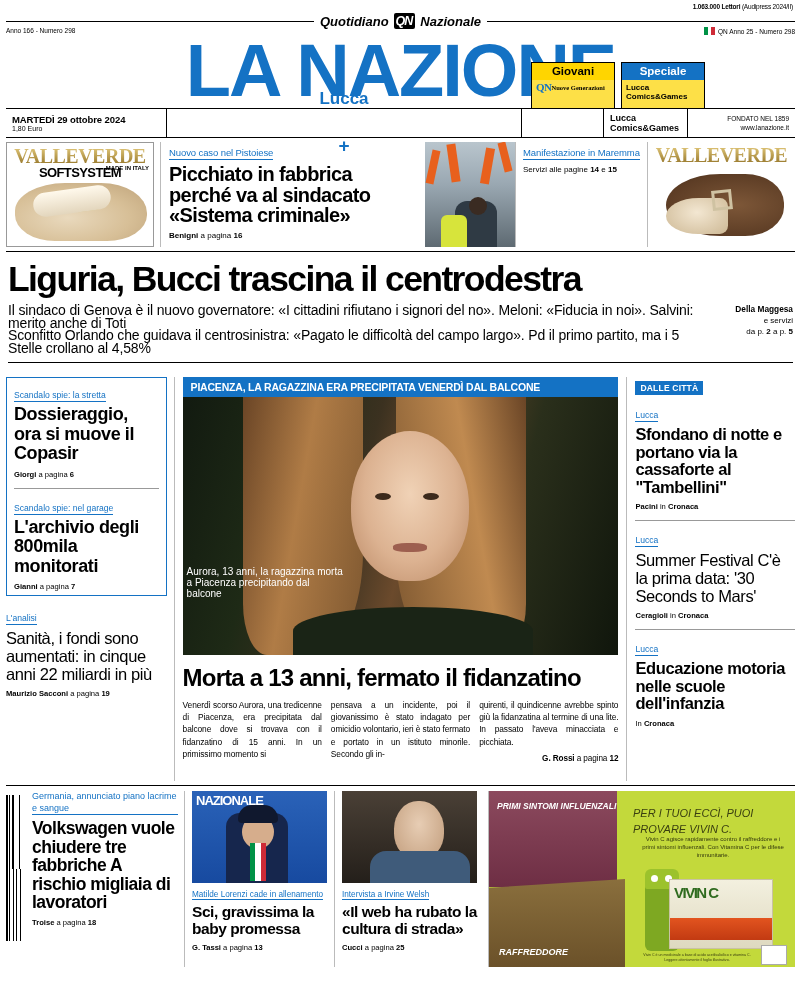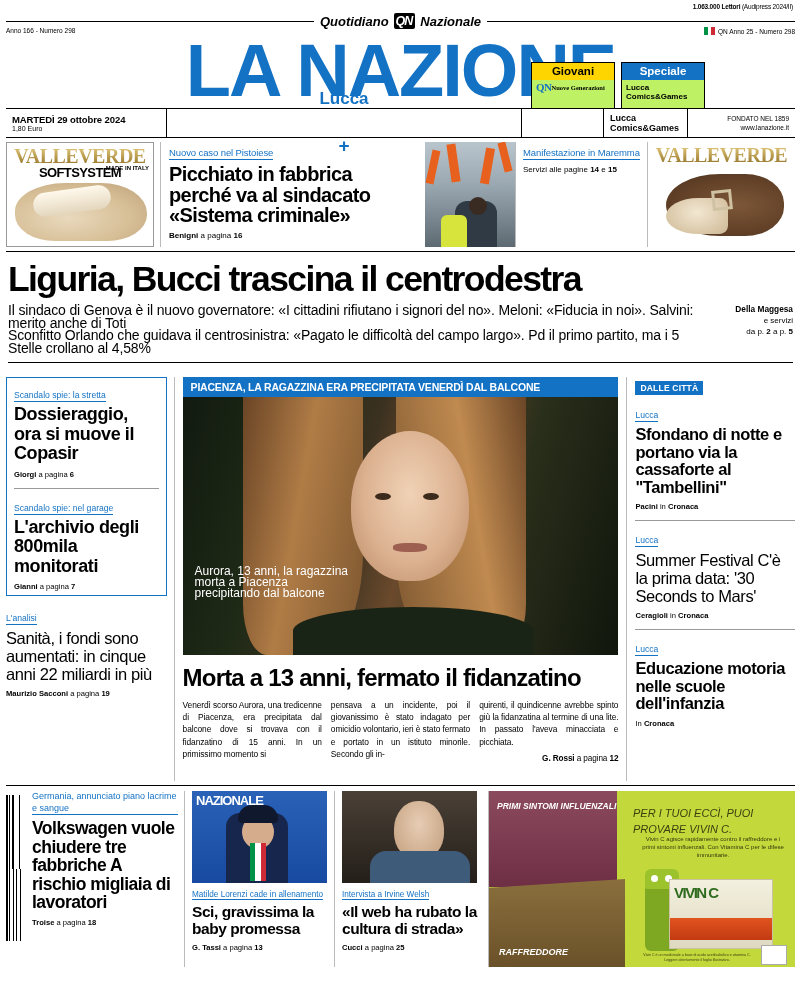--- a/index.html
+++ b/index.html
@@ -44,21 +44,21 @@
 
   
   .masthead { position: relative; height: 68px; margin-top: 8px; }
   .nameplate {
     font-family: "Liberation Sans", sans-serif;
     font-weight: bold; font-size: 74px; line-height: 66px;
     color: #1472c4; letter-spacing: -2px;
     text-align: center; white-space: nowrap;
   }
   .flags { position: absolute; right: 90px; top: 24px; display: flex; gap: 6px; z-index: 3; }
-  .flagbox { width: 84px; border: 1px solid #000; background: #bef264; }
+  .flagbox { width: 84px; border: 1px solid #000; background: #fde047; }
   .flagbox .cap { font-size: 11.5px; font-weight: bold; text-align: center; padding: 2px 0 3px; }
   .flagbox.y .cap { background: #ffd500; color: #000; }
   .flagbox.b .cap { background: #1472c4; color: #fff; }
   .flagbox .body { font-size: 8px; font-weight: bold; padding: 3px 4px 2px; line-height: 9px; min-height: 28px; }
   .qnsm { color: #1472c4; font-size: 11px; font-weight: bold; font-family: "Liberation Serif", serif; letter-spacing: -.5px; }
   .qngen { font-family: "Liberation Serif", serif; font-size: 6.5px; font-weight: bold; line-height: 7px; display: inline-block; vertical-align: 1px; }
 
   
   .datebar {
     display: flex; align-items: stretch;
@@ -138,21 +138,21 @@
      linear-gradient(105deg,#121a10 0%,#1e2a16 22%,#3b3120 40%,#6b4a2c 52%,#2a2f1b 72%,#10160c 100%); }
   .bp-hairL { position: absolute; left: 60px; top: 0; width: 120px; height: 258px;
      background: linear-gradient(100deg,#6a4526,#b07c46 45%,#7d5730); border-radius: 0 0 40% 20%; filter: blur(.4px); }
   .bp-hairR { position: absolute; right: 92px; top: 0; width: 130px; height: 258px;
      background: linear-gradient(260deg,#6a4526,#c08a50 40%,#7d5730); border-radius: 0 0 20% 40%; }
   .bp-face { position: absolute; left: 168px; top: 34px; width: 118px; height: 150px;
      background: radial-gradient(ellipse at 50% 42%, #f0d2b6 0%, #dcb291 55%, #b98763 100%); border-radius: 50% 50% 46% 46%; }
   .bp-eye { position: absolute; width: 16px; height: 7px; background: #3c2a1c; border-radius: 50%; }
   .bp-mouth { position: absolute; left: 210px; top: 146px; width: 34px; height: 9px; background: #9d5f4f; border-radius: 40%; }
   .bp-shoulder { position: absolute; left: 110px; bottom: 0; width: 240px; height: 48px; background: #1a2416; border-radius: 50% 50% 0 0; }
-  .bp-cap { position: absolute; left: 12px; bottom: 56px; width: 160px; color: #fff; font-size: 12px; line-height: 11px; }
+  .bp-cap { position: absolute; left: 4px; bottom: 56px; width: 160px; color: #fff; font-size: 10px; line-height: 11px; }
   .hl-main2 { font-size: 24px; font-weight: bold; letter-spacing: -.8px; margin-top: 9px; }
   .cols3 { display: flex; gap: 9px; margin-top: 7px; }
   .cols3 .c { flex: 1; font-size: 8.4px; line-height: 12.2px; text-align: justify; letter-spacing: -.1px; }
   .cols3 .c .sign { text-align: right; font-size: 8.2px; margin-top: 5px; }
   .cols3 .c .sign b { font-weight: bold; }
 
   .colR { width: 168px; padding-left: 8px; }
   .tagbox { background: #1472c4; color: #fff; font-size: 8.5px; font-weight: bold; display: inline-block; padding: 2px 5px; letter-spacing: .2px; }
   .kicker-s { color: #1472c4; font-size: 8.6px; border-bottom: 1px solid #1472c4; display: inline-block; padding-bottom: 1px; }
   .hl-e { font-size: 16.5px; font-weight: bold; line-height: 17.5px; letter-spacing: -.4px; margin-top: 4px; }

